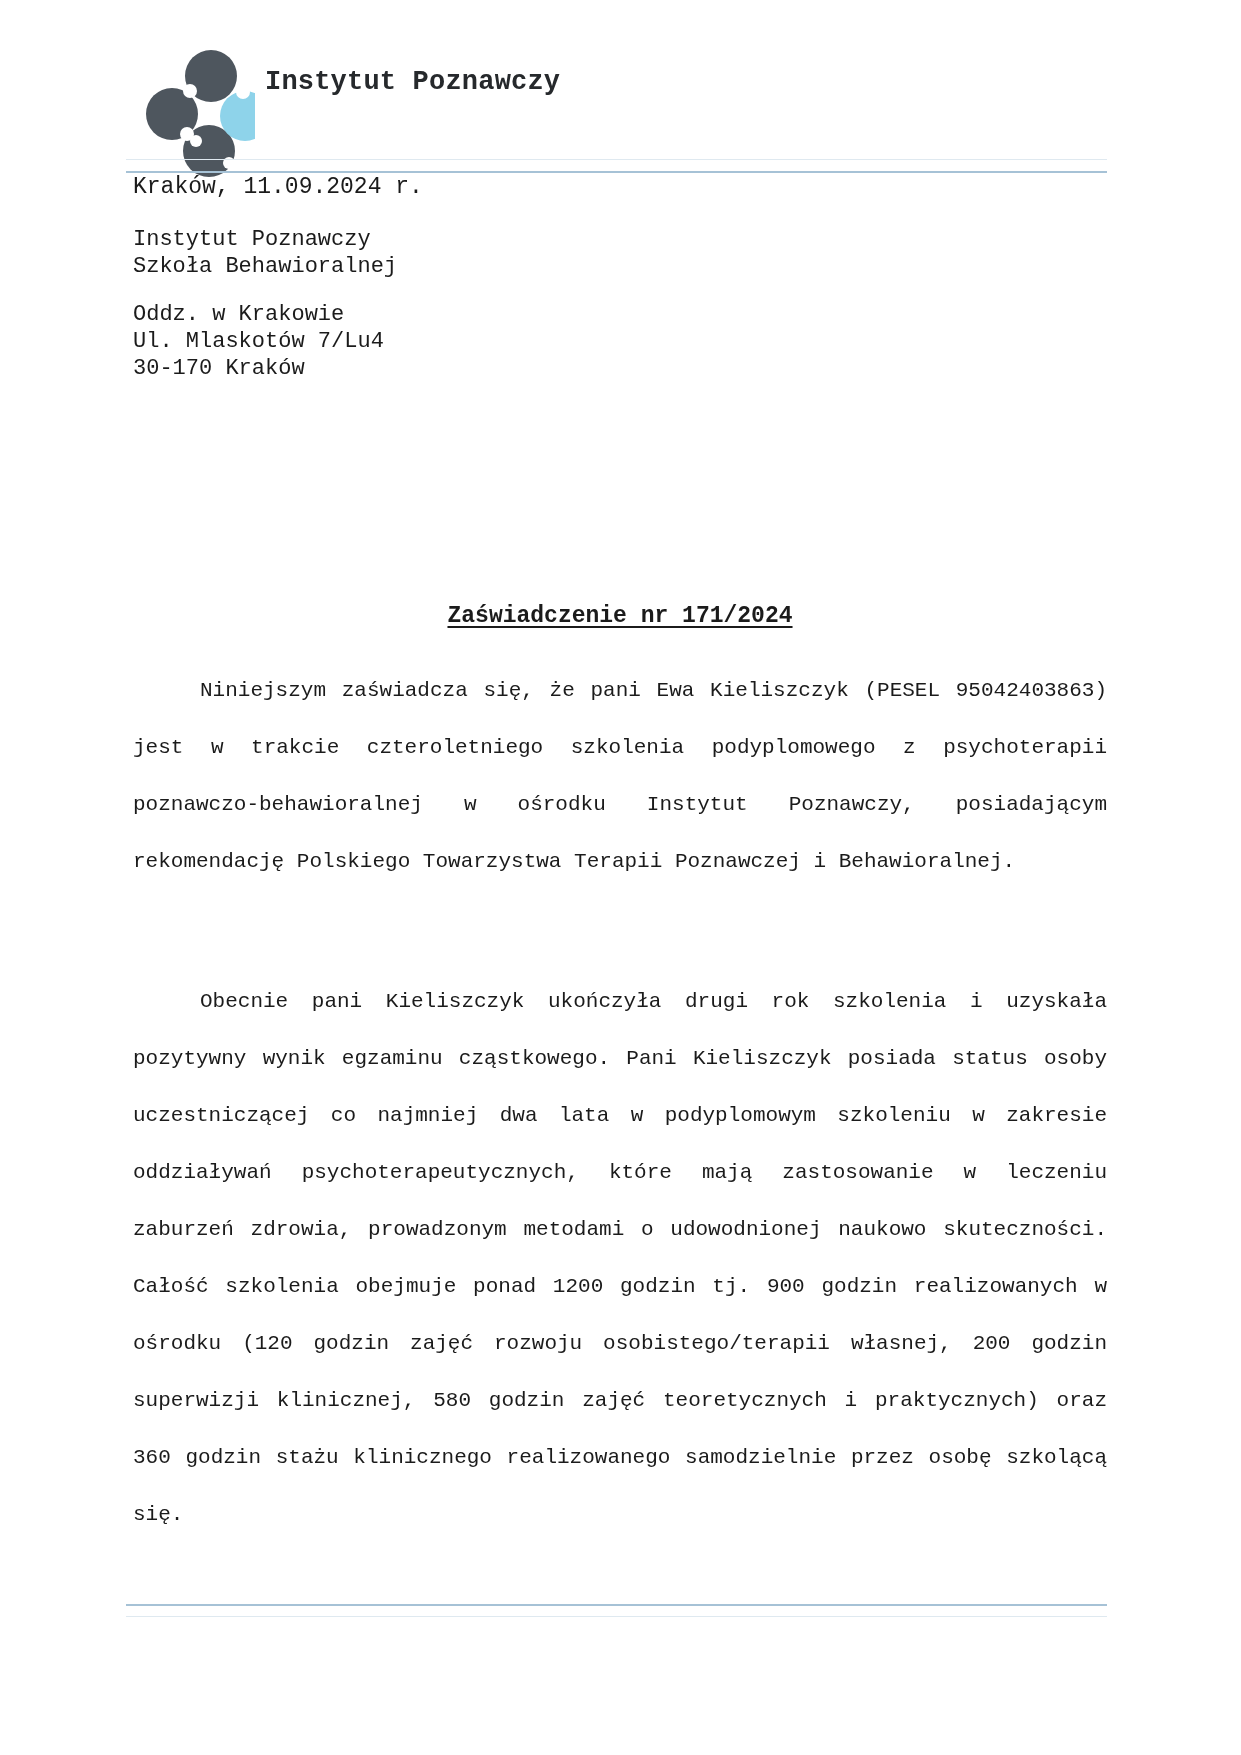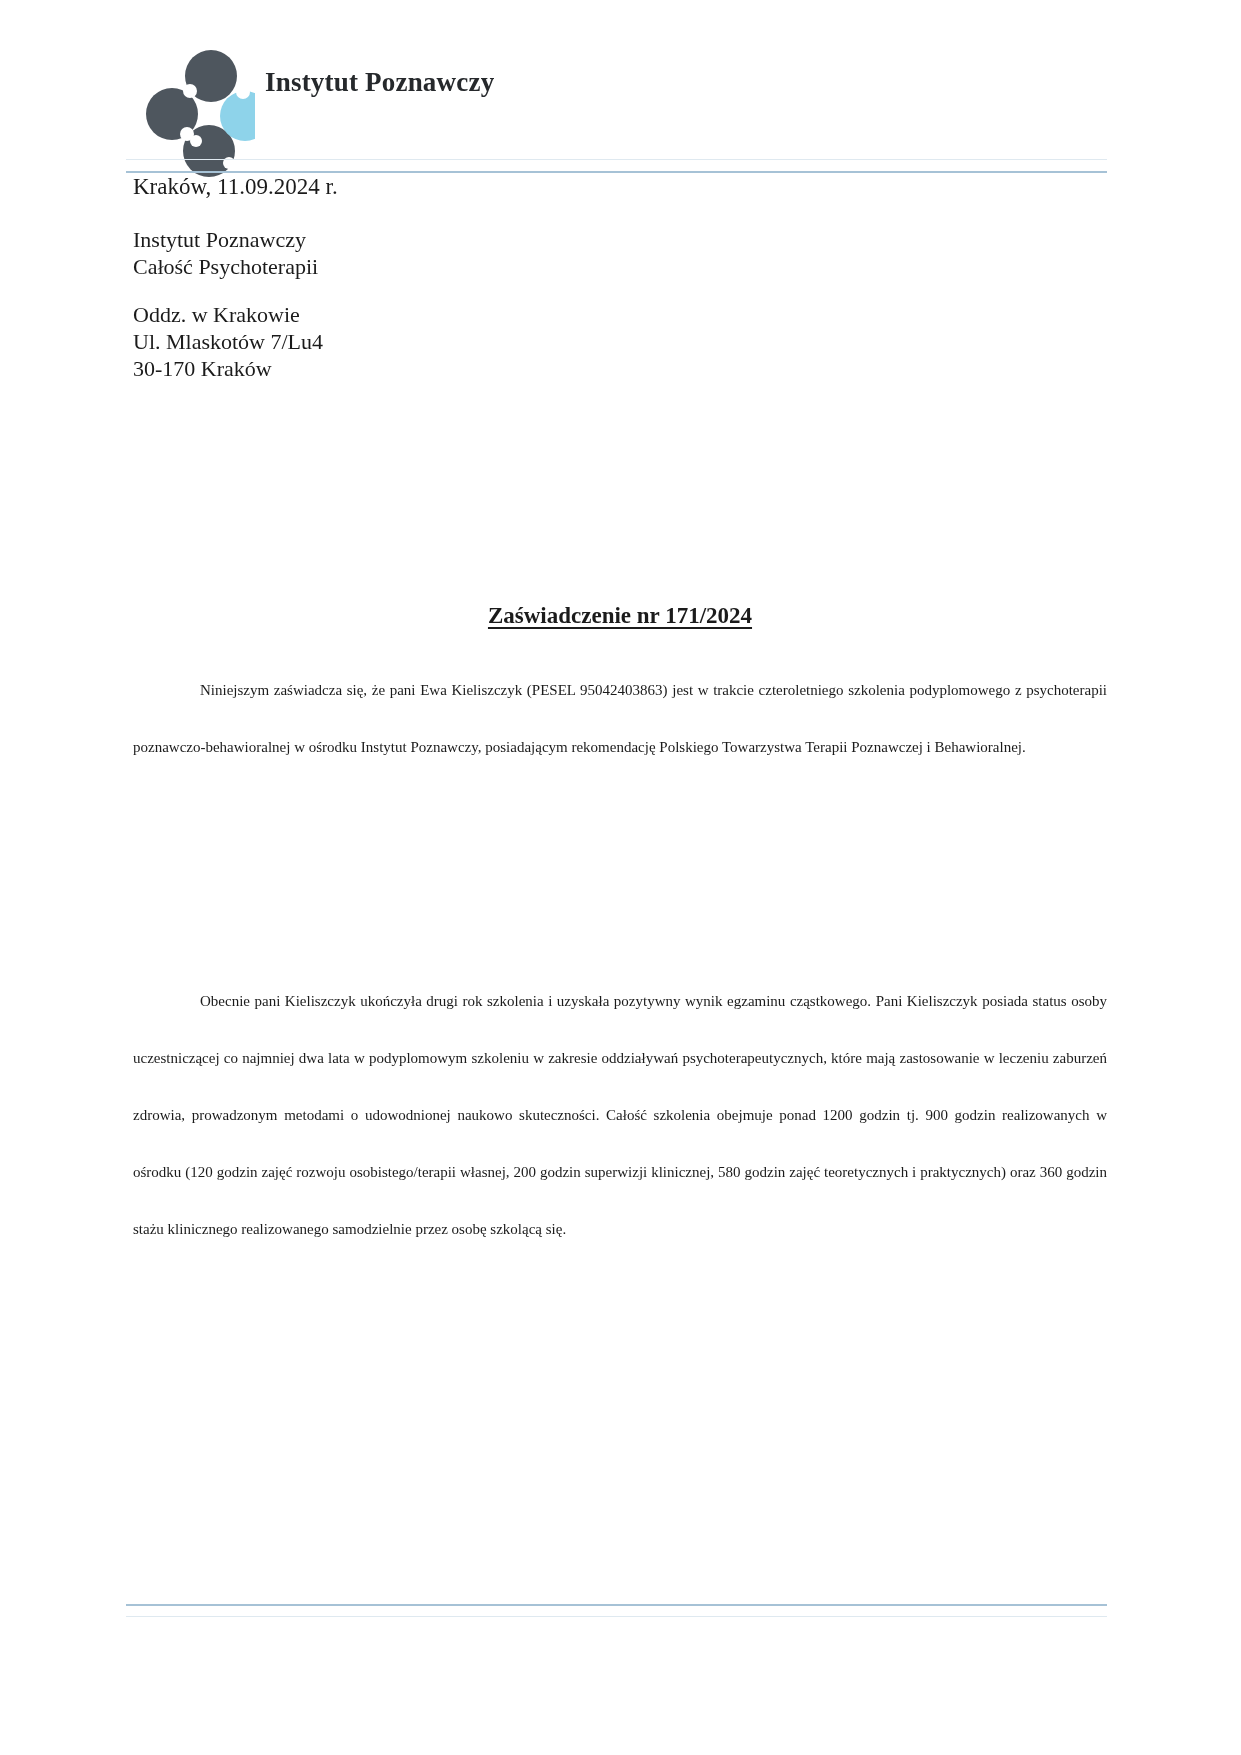--- a/index.html
+++ b/index.html
@@ -1,20 +1,20 @@
 <!DOCTYPE html>
 <html lang="pl"><head>
 <meta charset="utf-8">
 <style>
   html,body{margin:0;padding:0;background:#ffffff;}
   .page{
     position:relative;
     width:1241px;height:1755px;
     background:#ffffff;
-    font-family:Liberation Serif, serif;
+    font-family:Liberation Mono, monospace;
     color:#1b1b1b;
     overflow:hidden;
   }
   
   .logo{position:absolute;left:133px;top:46px;width:122px;height:132px;}
   .brand{position:absolute;left:265px;top:66px;color:#26292c;}
   .brand-title{font-size:27px;font-weight:700;letter-spacing:.2px;line-height:32px;}
   .brand-subtitle{font-size:21px;font-weight:600;line-height:30px;margin-top:4px;}
   .rule{position:absolute;left:126px;width:981px;height:0;border-top:2px solid #a6c2d6;}
   .rule-faint{position:absolute;left:126px;width:981px;height:0;border-top:1px solid #dfe9f0;}
@@ -29,21 +29,21 @@
   .recipient{position:absolute;left:133px;top:226px;font-size:22px;line-height:27px;}
   .recipient-gap{margin-top:21px;}
   
   .doc-title{
     position:absolute;left:133px;top:603px;width:974px;
     text-align:center;font-size:23px;font-weight:700;
   }
   .doc-title span{text-decoration:underline;text-underline-offset:4px;margin-top:39px;}
   .para{
     position:absolute;left:133px;width:974px;
-    font-size:15px;line-height:57px;
+    font-size:21px;line-height:57px;
     text-align:justify;text-indent:67px;
   }
   .para-1{top:662px;}
   .para-2{top:973px;}
   
   .footer-rule{top:1604px;}
   .footer-rule-faint{top:1616px;}
   .footer{
     position:absolute;left:133px;top:1628px;width:974px;
     display:flex;justify-content:space-between;
@@ -72,21 +72,21 @@
     <div class="brand-title">Instytut Poznawczy</div>
   </div>
 
   <div class="rule-faint header-rule-faint"></div>
   <div class="rule header-rule"></div>
 
   <div class="date-line">Kraków, 11.09.2024 r.</div>
 
   <div class="recipient">
     <div>Instytut Poznawczy</div>
-    <div>Całość Psychoterapii</div>
+    <div>Szkoła Behawioralnej</div>
     <div class="recipient-gap">Oddz. w Krakowie</div>
     <div>Ul. Mlaskotów 7/Lu4</div>
     <div>30-170 Kraków</div>
   </div>
 
   <div class="doc-title">
     <span>Zaświadczenie nr 171/2024</span>
   </div>
 
   <div class="para para-1">Niniejszym zaświadcza się, że pani Ewa Kieliszczyk (PESEL 95042403863) jest w trakcie czteroletniego szkolenia podyplomowego z psychoterapii poznawczo-behawioralnej w ośrodku Instytut Poznawczy, posiadającym rekomendację Polskiego Towarzystwa Terapii Poznawczej i Behawioralnej.</div>

